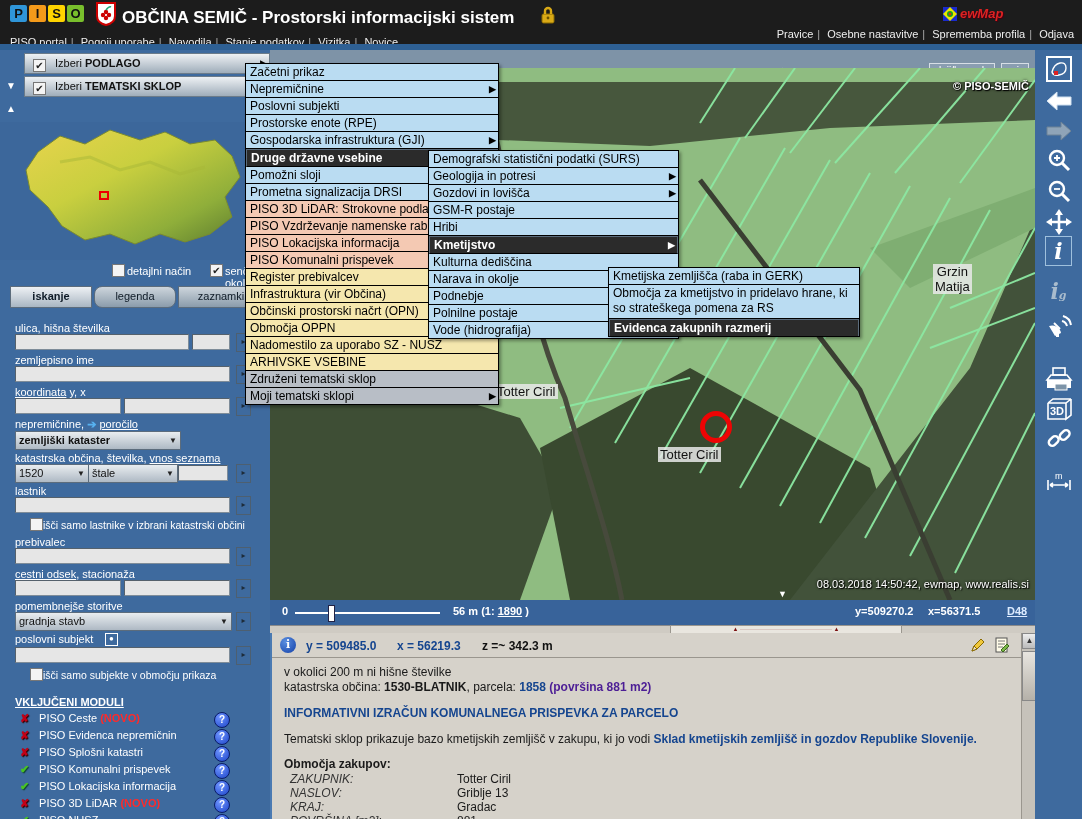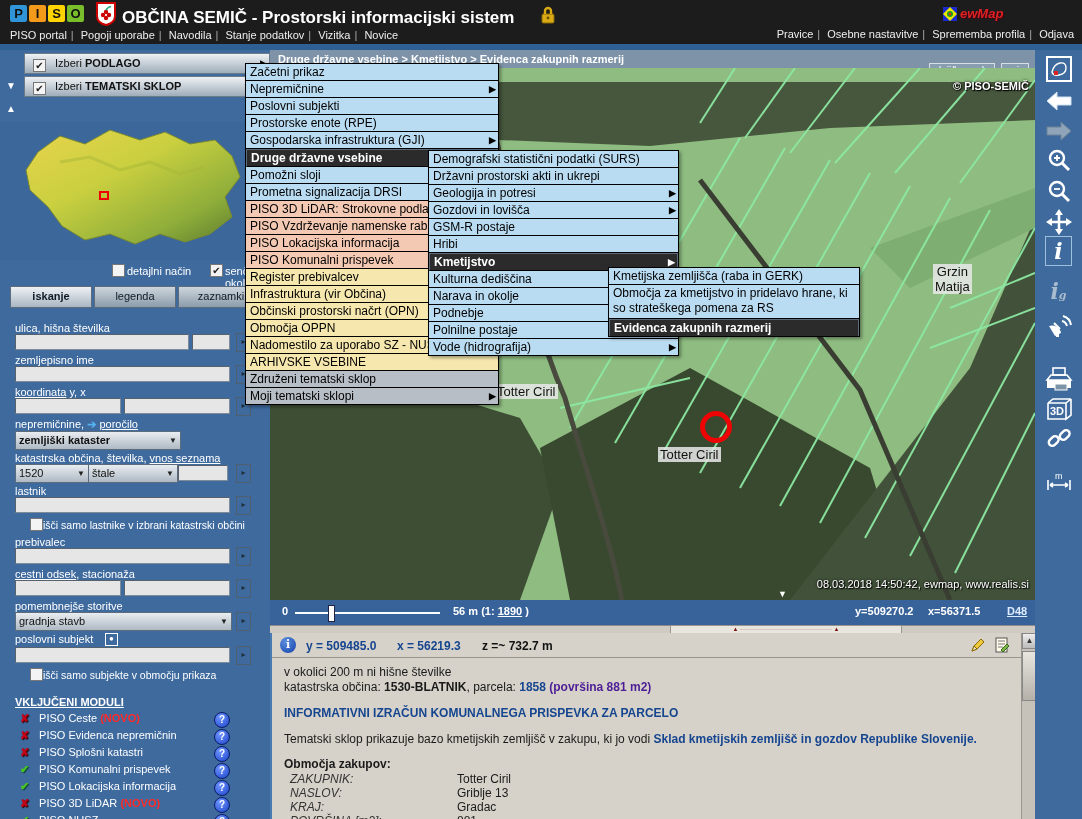--- a/index.html
+++ b/index.html
@@ -130,21 +130,21 @@
   <span class="abs" style="left:943px;top:7px;">
     <svg width="14" height="14" viewBox="0 0 14 14">
       <rect x="0" y="0" width="14" height="14" fill="#1a2acc"></rect>
       <path d="M7 0 L14 7 L7 14 L0 7 Z" fill="#e8e800"></path>
       <circle cx="7" cy="7" r="3" fill="#1f9e1f"></circle>
         <circle cx="7" cy="7" r="1.3" fill="#e02020"></circle>
     </svg>
   </span>
   <span id="ewmap" class="abs" style="left:960px;top:6px;">ewMap</span>
 
-  <div class="topnav abs" style="left:10px;top:29px;">
+  <div class="topnav abs" style="left:10px;top:36px;">
     <span>PISO portal</span><span class="sep">|</span>
     <span>Pogoji uporabe</span><span class="sep">|</span>
     <span>Navodila</span><span class="sep">|</span>
     <span>Stanje podatkov</span><span class="sep">|</span>
     <span>Vizitka</span><span class="sep">|</span>
     <span>Novice</span>
   </div>
   <div class="topnav abs" style="right:8px;top:28px;">
     <span>Pravice</span><span class="sep">|</span>
     <span>Osebne nastavitve</span><span class="sep">|</span>
@@ -186,21 +186,21 @@
       <rect x="100" y="70" width="8" height="7" fill="none" stroke="#e00" stroke-width="2"></rect>
     </svg>
   </div>
 
   <span class="cb abs" style="left:104px;top:214px;">&nbsp;</span>
   <span class="slabel abs" style="left:127px;top:215px;">detajlni način</span>
   <span class="cb abs" style="left:202px;top:214px;">✔</span>
   <span class="slabel abs" style="left:225px;top:215px;">senčenje okolice</span>
 
   <div class="tab active" style="left:10px;top:236px;width:80px;">iskanje</div>
-  <div class="tab" style="left:94px;top:236px;width:80px;">legenda</div>
+  <div class="tab" style="left:94px;top:236px;width:80px;border-radius:8px;">legenda</div>
   <div class="tab" style="left:178px;top:236px;width:84px;">zaznamki</div>
 
   <span class="slabel abs" style="left:15px;top:272px;">ulica, hišna številka</span>
   <input class="inp" style="left: 15px; top: 284px; width: 168px;">
   <input class="inp" style="left: 192px; top: 284px; width: 32px;">
   <div class="gobtn" style="left:236px;top:283px;">▸</div>
 
   <span class="slabel abs" style="left:15px;top:304px;">zemljepisno ime</span>
   <input class="inp" style="left: 15px; top: 316px; width: 209px;">
   <div class="gobtn" style="left:236px;top:315px;">▸</div>
@@ -292,21 +292,20 @@
     <div class="qbtn" style="top:747px;">?</div>
   <div class="modrow" style="top:764px;">
     <span class="st yes">✔</span>
     <span>PISO NUSZ</span>
   </div>
     <div class="qbtn" style="top:764px;">?</div>
 
 </div>
 
 <div id="bcrumb">
-  <span style="margin-left:8px;">Druge državne vsebine &gt; Kmetijstvo &gt; Evidenca zakupnih razmerij</span>
   <span style="position:absolute;right:6px;top:1px;">
     <span class="bcbtn">sloji/legenda</span>
     <span class="bcbtn">opis</span>
   </span>
   <span style="position:absolute;left:508px;top:11px;color:#fff;font-size:9px;">▲</span>
 </div>
 
 <div id="mapwrap">
   <svg width="765" height="532" viewBox="0 0 765 532">
     <rect width="765" height="532" fill="#8fbc81"></rect>
@@ -374,21 +373,20 @@
   <div class="mi yellow"><span>Občinski prostorski načrt (OPN)</span></div>
   <div class="mi yellow"><span>Območja OPPN</span></div>
   <div class="mi yellow"><span>Nadomestilo za uporabo SZ - NUSZ</span></div>
   <div class="mi yellow"><span>ARHIVSKE VSEBINE</span></div>
   <div class="mi gray"><span>Združeni tematski sklop</span></div>
   <div class="mi gray"><span>Moji tematski sklopi</span><b class="ar">▶</b></div>
 </div>
 
 <div class="menu" style="left:428px;top:150px;width:249px;">
   <div class="mi blue"><span>Demografski statistični podatki (SURS)</span></div>
-  <div class="mi blue"><span>Državni prostorski akti in ukrepi</span></div>
   <div class="mi blue"><span>Geologija in potresi</span><b class="ar">▶</b></div>
   <div class="mi blue"><span>Gozdovi in lovišča</span><b class="ar">▶</b></div>
   <div class="mi blue"><span>GSM-R postaje</span></div>
   <div class="mi blue"><span>Hribi</span></div>
   <div class="mi sel"><span>Kmetijstvo</span><b class="ar">▶</b></div>
   <div class="mi blue"><span>Kulturna dediščina</span></div>
   <div class="mi blue"><span>Narava in okolje</span></div>
   <div class="mi blue"><span>Podnebje</span></div>
   <div class="mi blue"><span>Polnilne postaje</span></div>
   <div class="mi blue"><span>Vode (hidrografija)</span><b class="ar">▶</b></div>
@@ -411,21 +409,21 @@
 </div>
 <div id="divider">
   <div id="draghandle">▲ ·············································· ▲</div>
 </div>
 
 <div id="panel">
   <div class="hline"></div>
   <span class="abs" style="left:8px;top:4px;width:16px;height:16px;border-radius:50%;background:radial-gradient(circle at 35% 30%,#5b8fe0,#1340a8);color:#fff;text-align:center;line-height:16px;font-size:11px;font-weight:bold;font-family:'DejaVu Serif',serif;">i</span>
   <span class="abs coordtxt" style="left:34px;top:6px;">y = 509485.0</span>
   <span class="abs coordtxt" style="left:125px;top:6px;">x = 56219.3</span>
-  <span class="abs ztxt" style="left:210px;top:6px;">z =~ 732.7 m</span>
+  <span class="abs ztxt" style="left:210px;top:6px;">z =~ 342.3 m</span>
   <span class="abs" style="left:698px;top:4px;">
     <svg width="16" height="16" viewBox="0 0 16 16">
         <path d="M2 14 L4 9 L11 2 L14 5 L7 12 Z" fill="#f0c83c" stroke="#8a6a00"></path>
         <path d="M2 14 L4 9 L7 12 Z" fill="#e8e0d0" stroke="#8a6a00"></path>
       </svg>
   </span>
   <span class="abs" style="left:722px;top:4px;">
     <svg width="16" height="16" viewBox="0 0 16 16">
         <rect x="2" y="1" width="11" height="14" fill="#fffbe8" stroke="#555"></rect>
         <path d="M4 4 h7 M4 7 h7 M4 10 h5" stroke="#777"></path>

